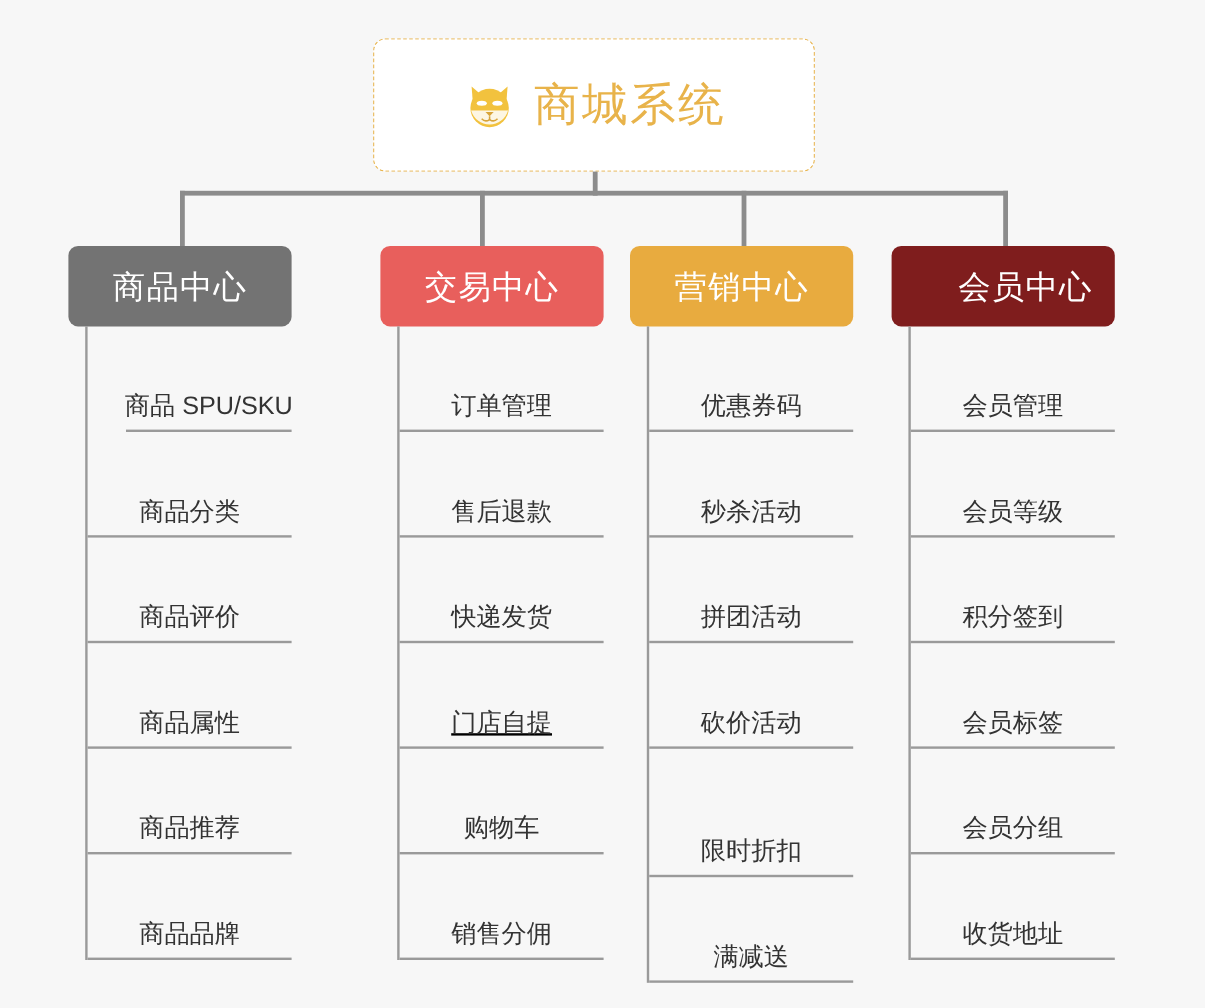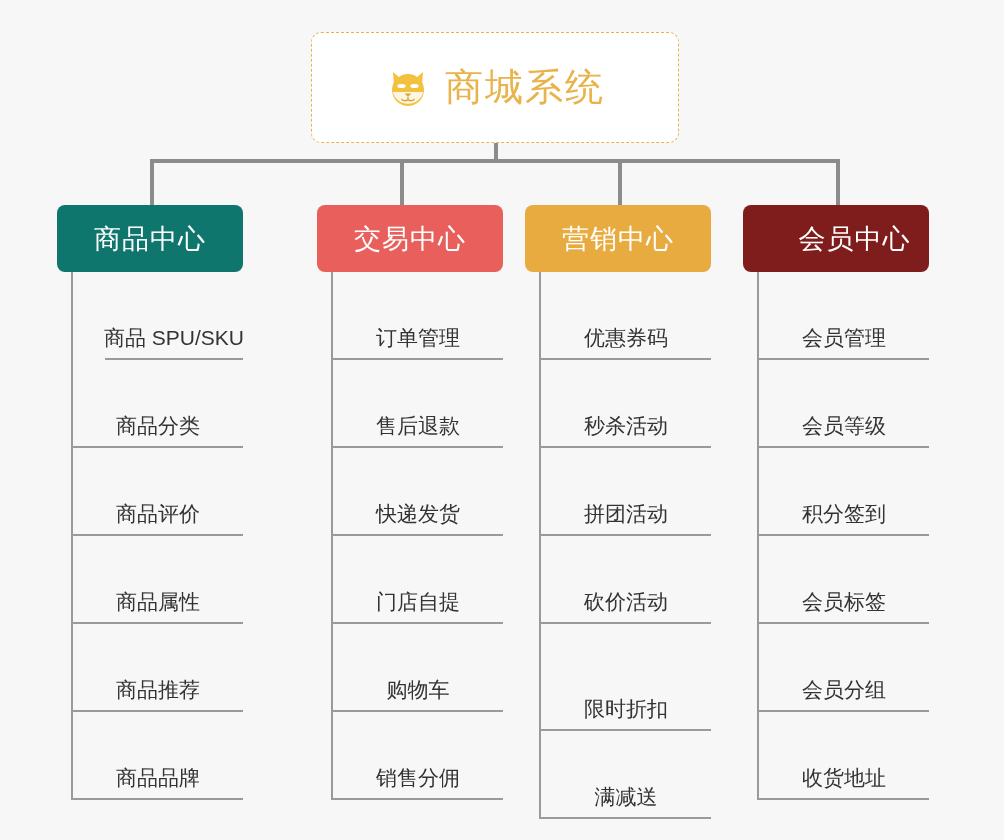--- a/index.html
+++ b/index.html
@@ -139,21 +139,21 @@
   </div>
 
   <div class="conn-stem" style="background: rgb(140, 140, 140);"></div>
   <div class="conn-bar" style="background: rgb(140, 140, 140);"></div>
   <div class="conn-drop" style="left: 150px; background: rgb(140, 140, 140);"></div>
   <div class="conn-drop" style="left: 400px; background: rgb(140, 140, 140);"></div>
   <div class="conn-drop" style="left: 618px; background: rgb(140, 140, 140);"></div>
   <div class="conn-drop" style="left: 836px; background: rgb(140, 140, 140);"></div>
 
   <div class="column" style="left:57px">
-    <div class="cat-box" style="background: #0f766e;">
+    <div class="cat-box" style="background: #737373;">
       <span>商品中心</span>
     </div>
     <div class="leaf-list" style="border-left-color: rgb(154, 154, 154);">
       <div class="leaf-item" style="border-bottom-color: rgb(154, 154, 154); margin-left: 32px;">
           <span class="leaf-label" style="color: rgb(51, 51, 51);">商品 SPU/SKU</span>
         </div>
       <div class="leaf-item" style="border-bottom-color: rgb(154, 154, 154);">
           <span class="leaf-label" style="color: rgb(51, 51, 51);">商品分类</span>
         </div>
       <div class="leaf-item" style="border-bottom-color: rgb(154, 154, 154); justify-content: center;">
@@ -178,21 +178,21 @@
     <div class="leaf-list" style="border-left-color: rgb(154, 154, 154);">
       <div class="leaf-item" style="border-bottom-color: rgb(154, 154, 154);">
           <span class="leaf-label" style="color: rgb(51, 51, 51);">订单管理</span>
         </div>
       <div class="leaf-item" style="border-bottom-color: rgb(154, 154, 154);">
           <span class="leaf-label" style="color: rgb(51, 51, 51);">售后退款</span>
         </div>
       <div class="leaf-item" style="border-bottom-color: rgb(154, 154, 154);">
           <span class="leaf-label" style="color: rgb(51, 51, 51);">快递发货</span>
         </div>
-      <div class="leaf-item" style="border-bottom-color: rgb(154, 154, 154);">
+      <div class="leaf-item" style="border-bottom-color: rgb(154, 154, 154); text-decoration: underline;">
           <span class="leaf-label" style="color: rgb(51, 51, 51);">门店自提</span>
         </div>
       <div class="leaf-item" style="border-bottom-color: rgb(154, 154, 154);">
           <span class="leaf-label" style="color: rgb(51, 51, 51);">购物车</span>
         </div>
       <div class="leaf-item" style="border-bottom-color: rgb(154, 154, 154);">
           <span class="leaf-label" style="color: rgb(51, 51, 51);">销售分佣</span>
         </div>
     </div>
   </div>

